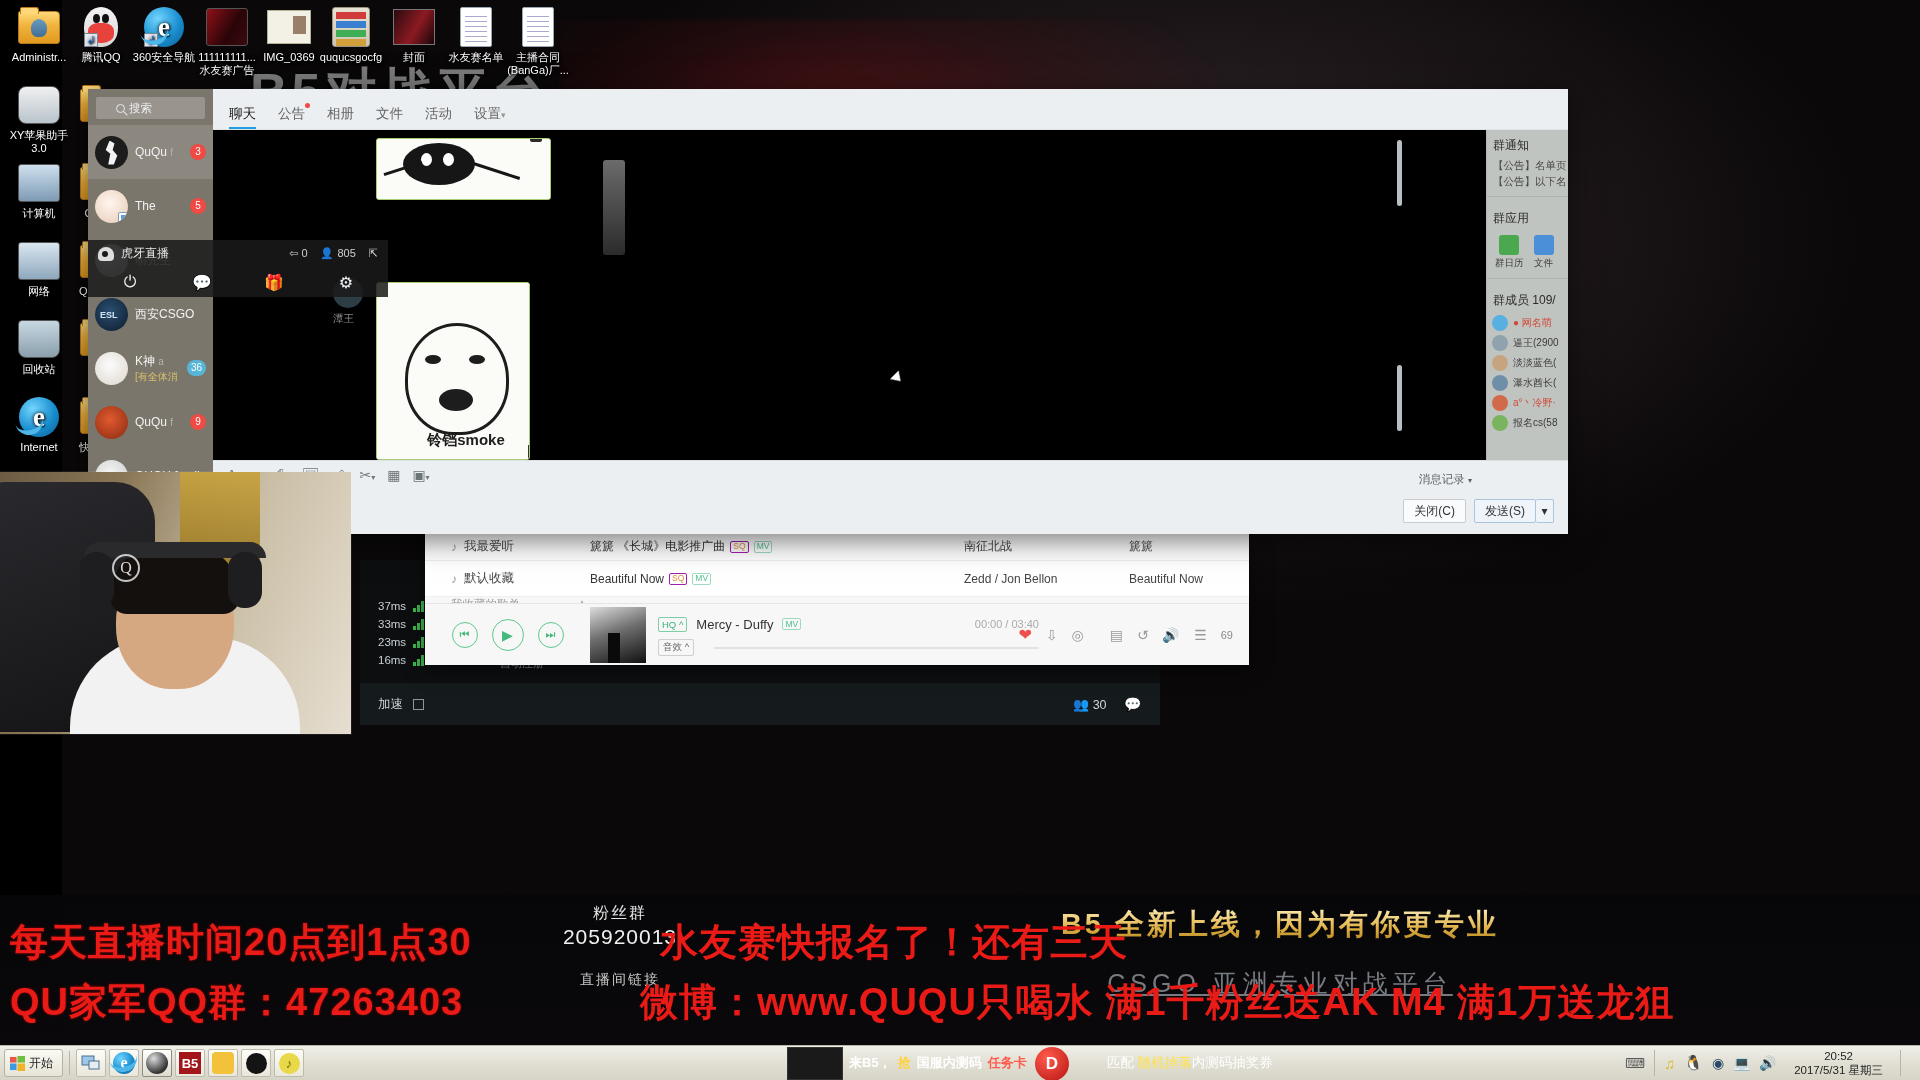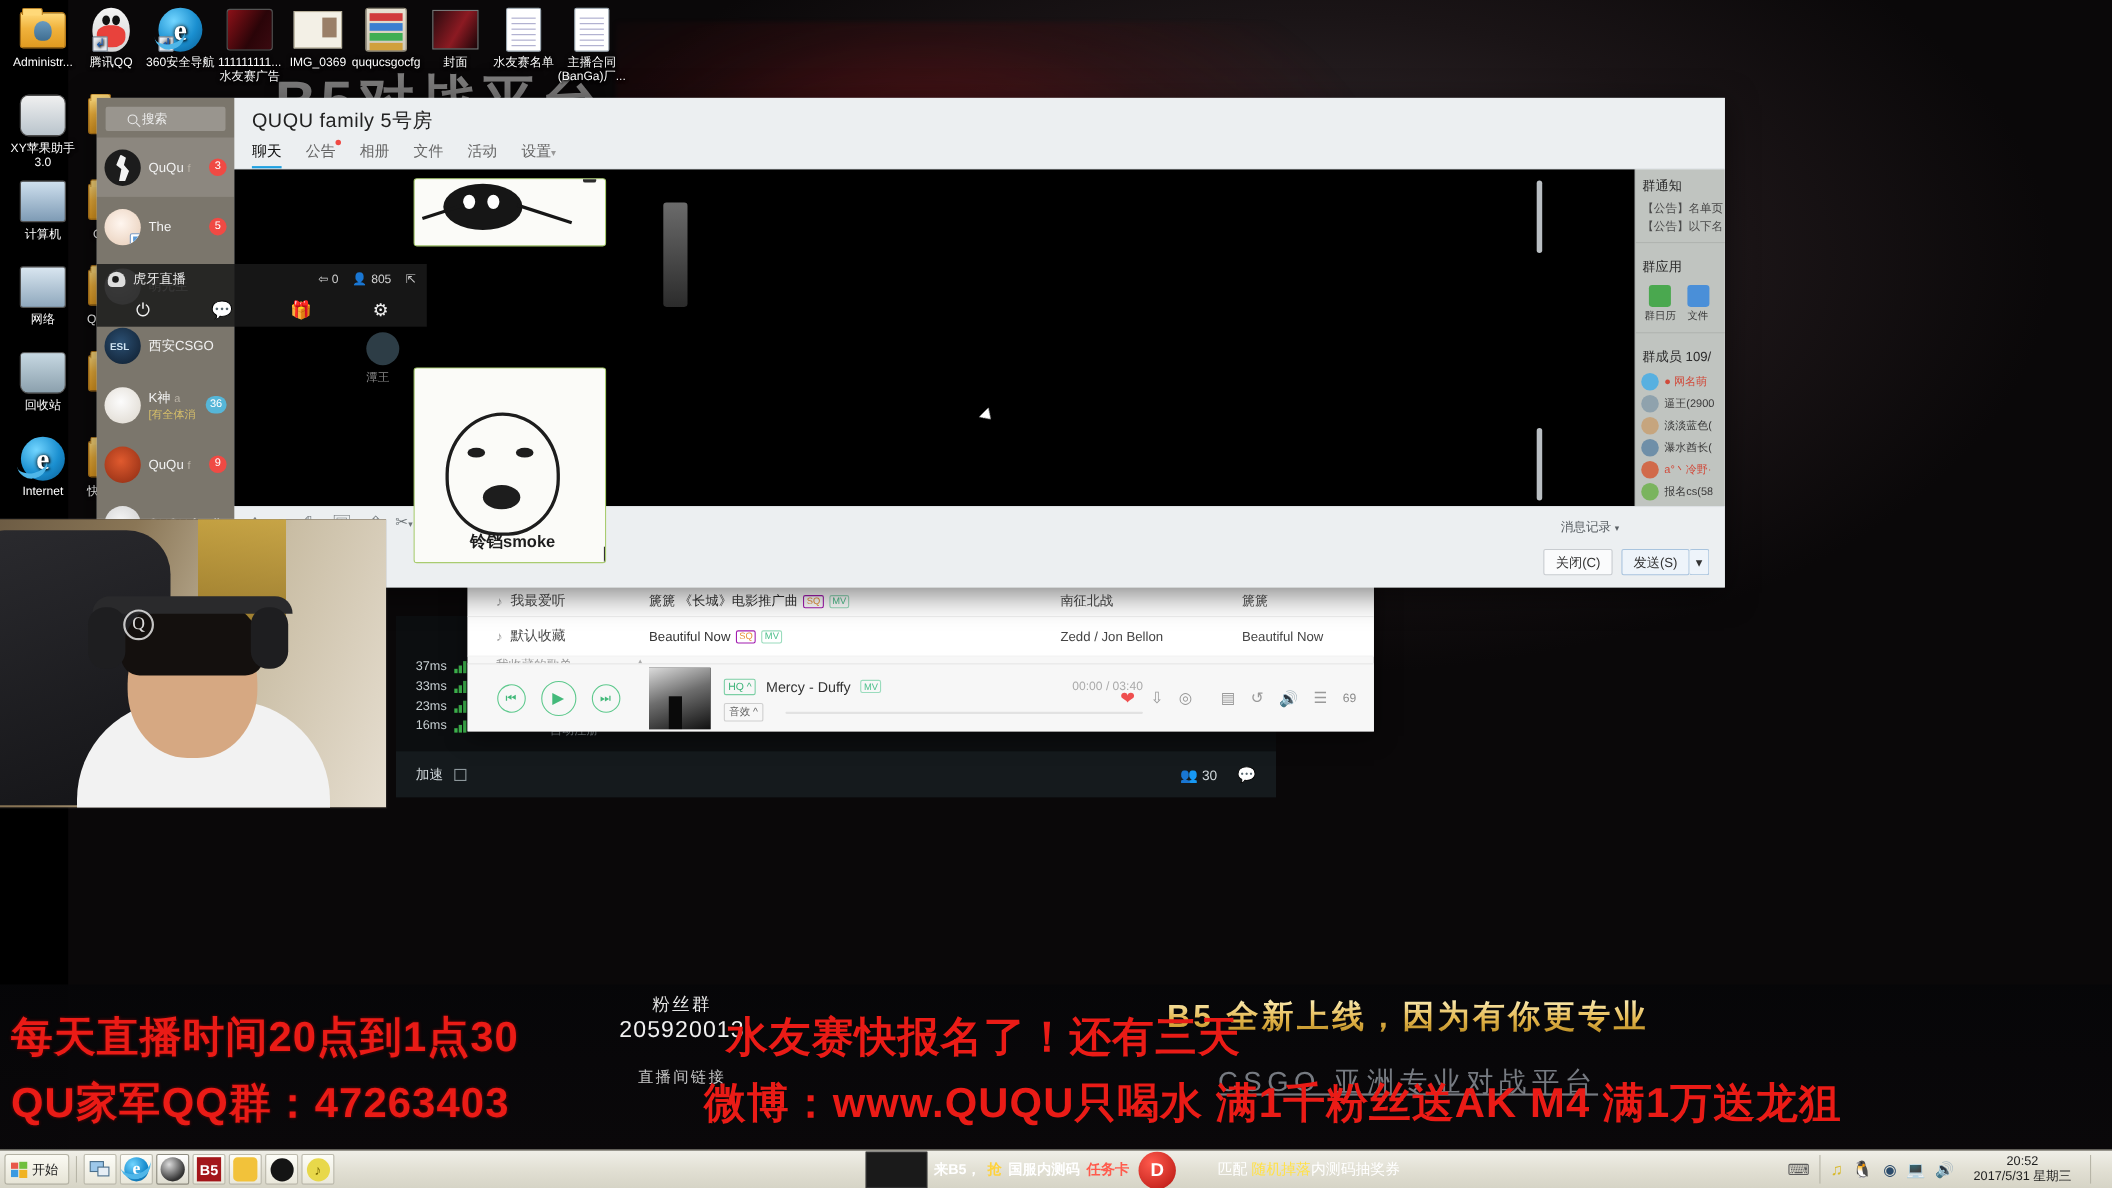--- a/index.html
+++ b/index.html
@@ -165,21 +165,21 @@
   .qq-tab .dot { position:absolute; right:-5px; top:-2px; width:5px;height:5px;border-radius:50%;background:#f04a44;}
   .qq-tab .caret { font-size: 9px; color:#999; }
 
   .qq-body { flex: 1; display: flex; min-height: 0; border-top: 1px solid #dfe3e6; }
   .qq-msgs { flex: 1; position: relative; background: #000000; min-width: 0; }
   .msg-bubble {
     position: absolute; background: #f4f8ef; border: 1px solid #a9cc70; border-radius: 3px;
     overflow: hidden;
   }
   .mb1 { left: 163px; top: 8px; width: 175px; height: 62px; }
-  .mb2 { left: 163px; top: 152px; width: 175px; height: 178px; margin-top: 28px; }
+  .mb2 { left: 163px; top: 152px; width: 154px; height: 178px; }
   .mb-av { position: absolute; width: 30px; height: 30px; border-radius: 50%; background: #2d3d46; }
   .mb-name { position:absolute; font-size: 10.5px; color: #888; }
   .meme-face {
     position: absolute; inset: 0; background: #fbfbf8;
   }
 
   .qq-right {
     width: 82px; flex: none; background: #c0c4c0; border-left: 1px solid #b3b7b3;
     font-size: 11px; color: #3a3a3a; overflow: hidden;
   }
@@ -735,21 +735,20 @@
       <div class="conv">
         <div class="av" style="background:radial-gradient(circle at 45% 40%,#f5f5f5,#c9c9c9)"></div>
         <div class="meta">
             <div class="nm">QUQU famil</div>
           </div>
       </div>
     </div>
 
     <div class="qq-main">
       <div class="qq-head">
-        <div class="qq-title">QUQU family 5号房</div>
         <div class="qq-tabs">
           <div class="qq-tab act"><span>聊天</span></div>
           <div class="qq-tab"><span>公告</span><span class="dot"></span></div>
           <div class="qq-tab"><span>相册</span></div>
           <div class="qq-tab"><span>文件</span></div>
           <div class="qq-tab"><span>活动</span></div>
           <div class="qq-tab"><span>设置</span><span class="caret">▾</span></div>
         </div>
       </div>
 

